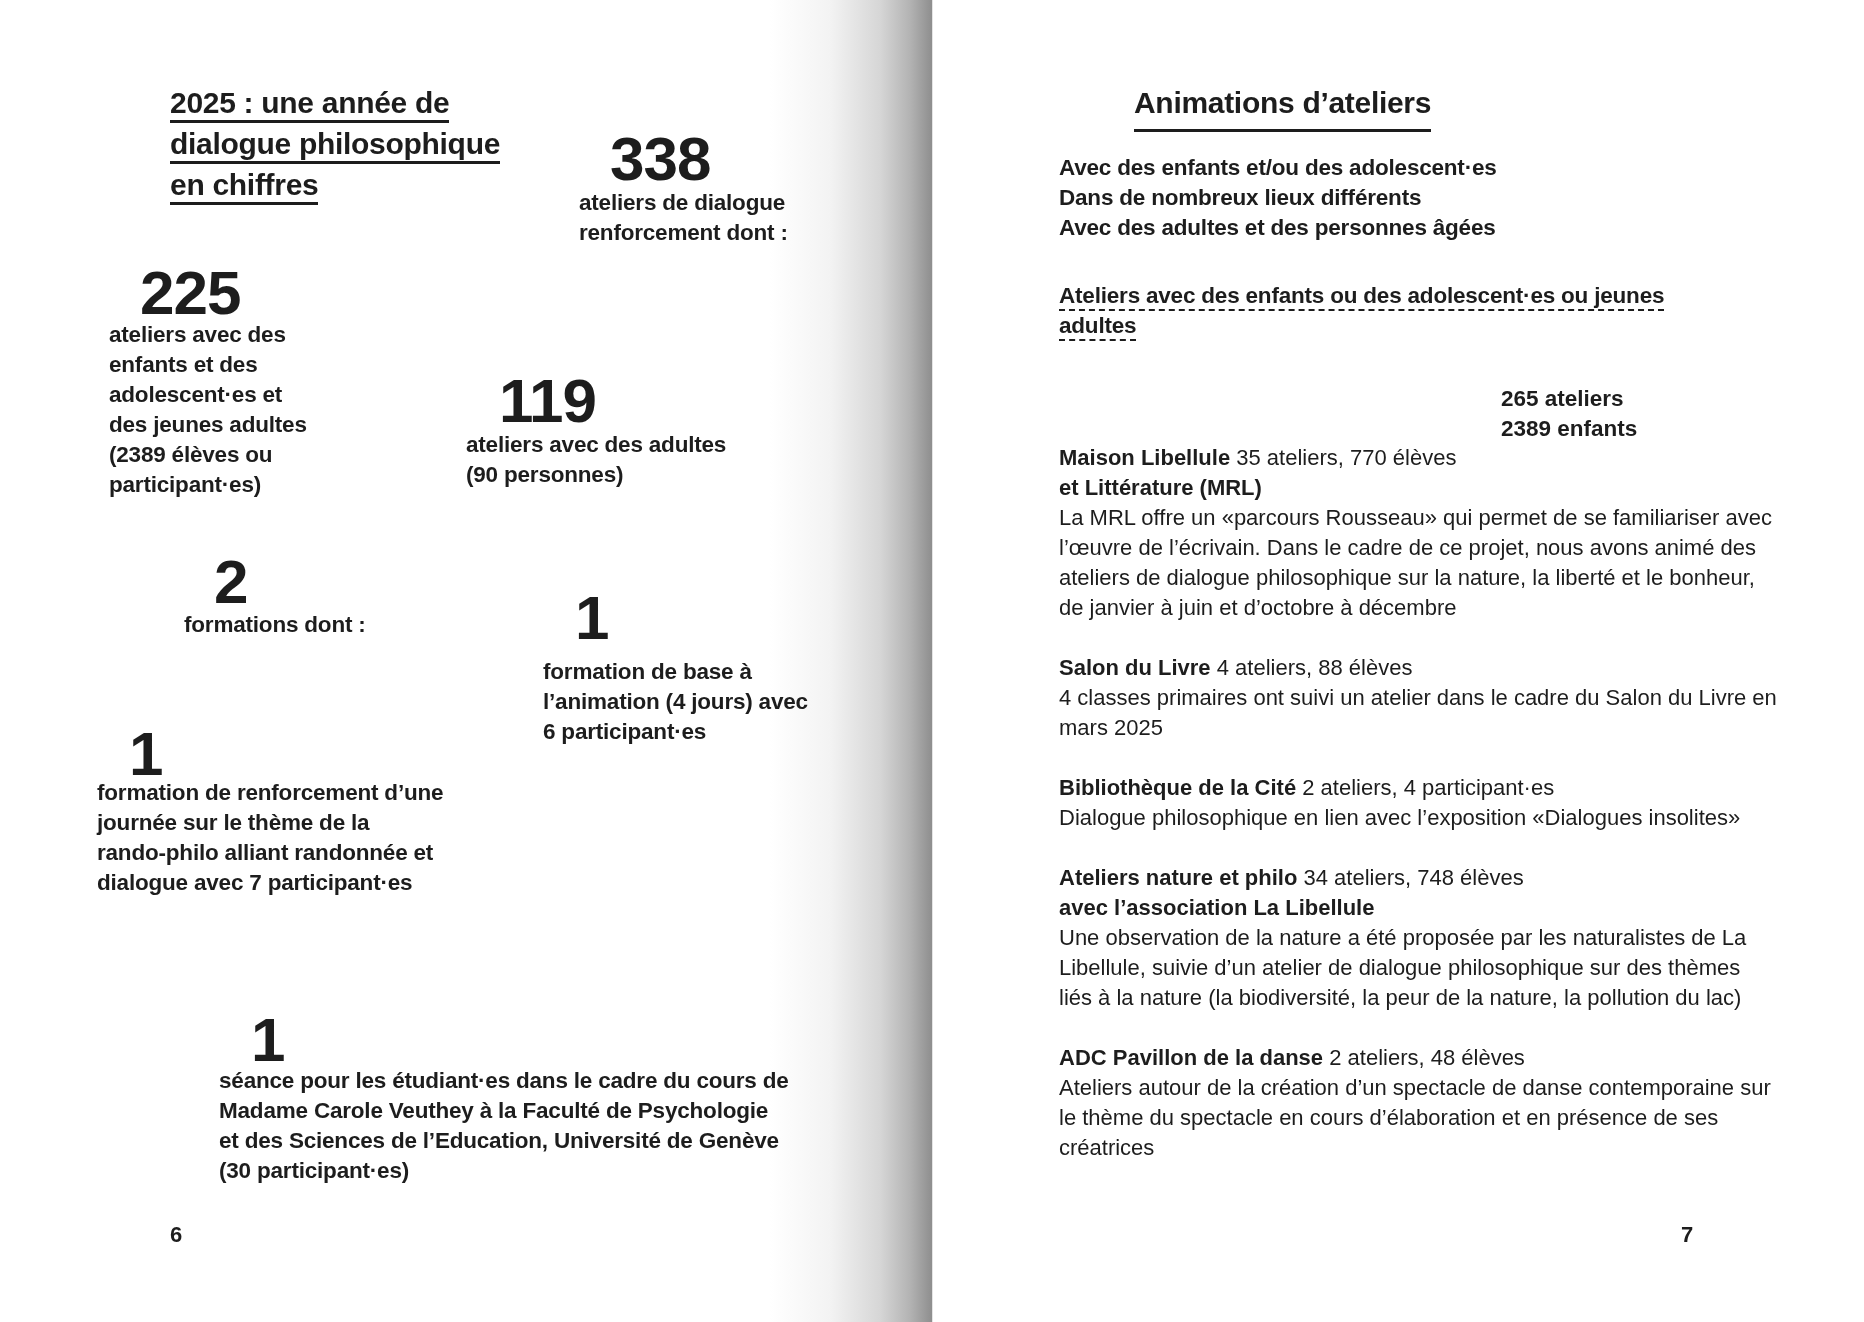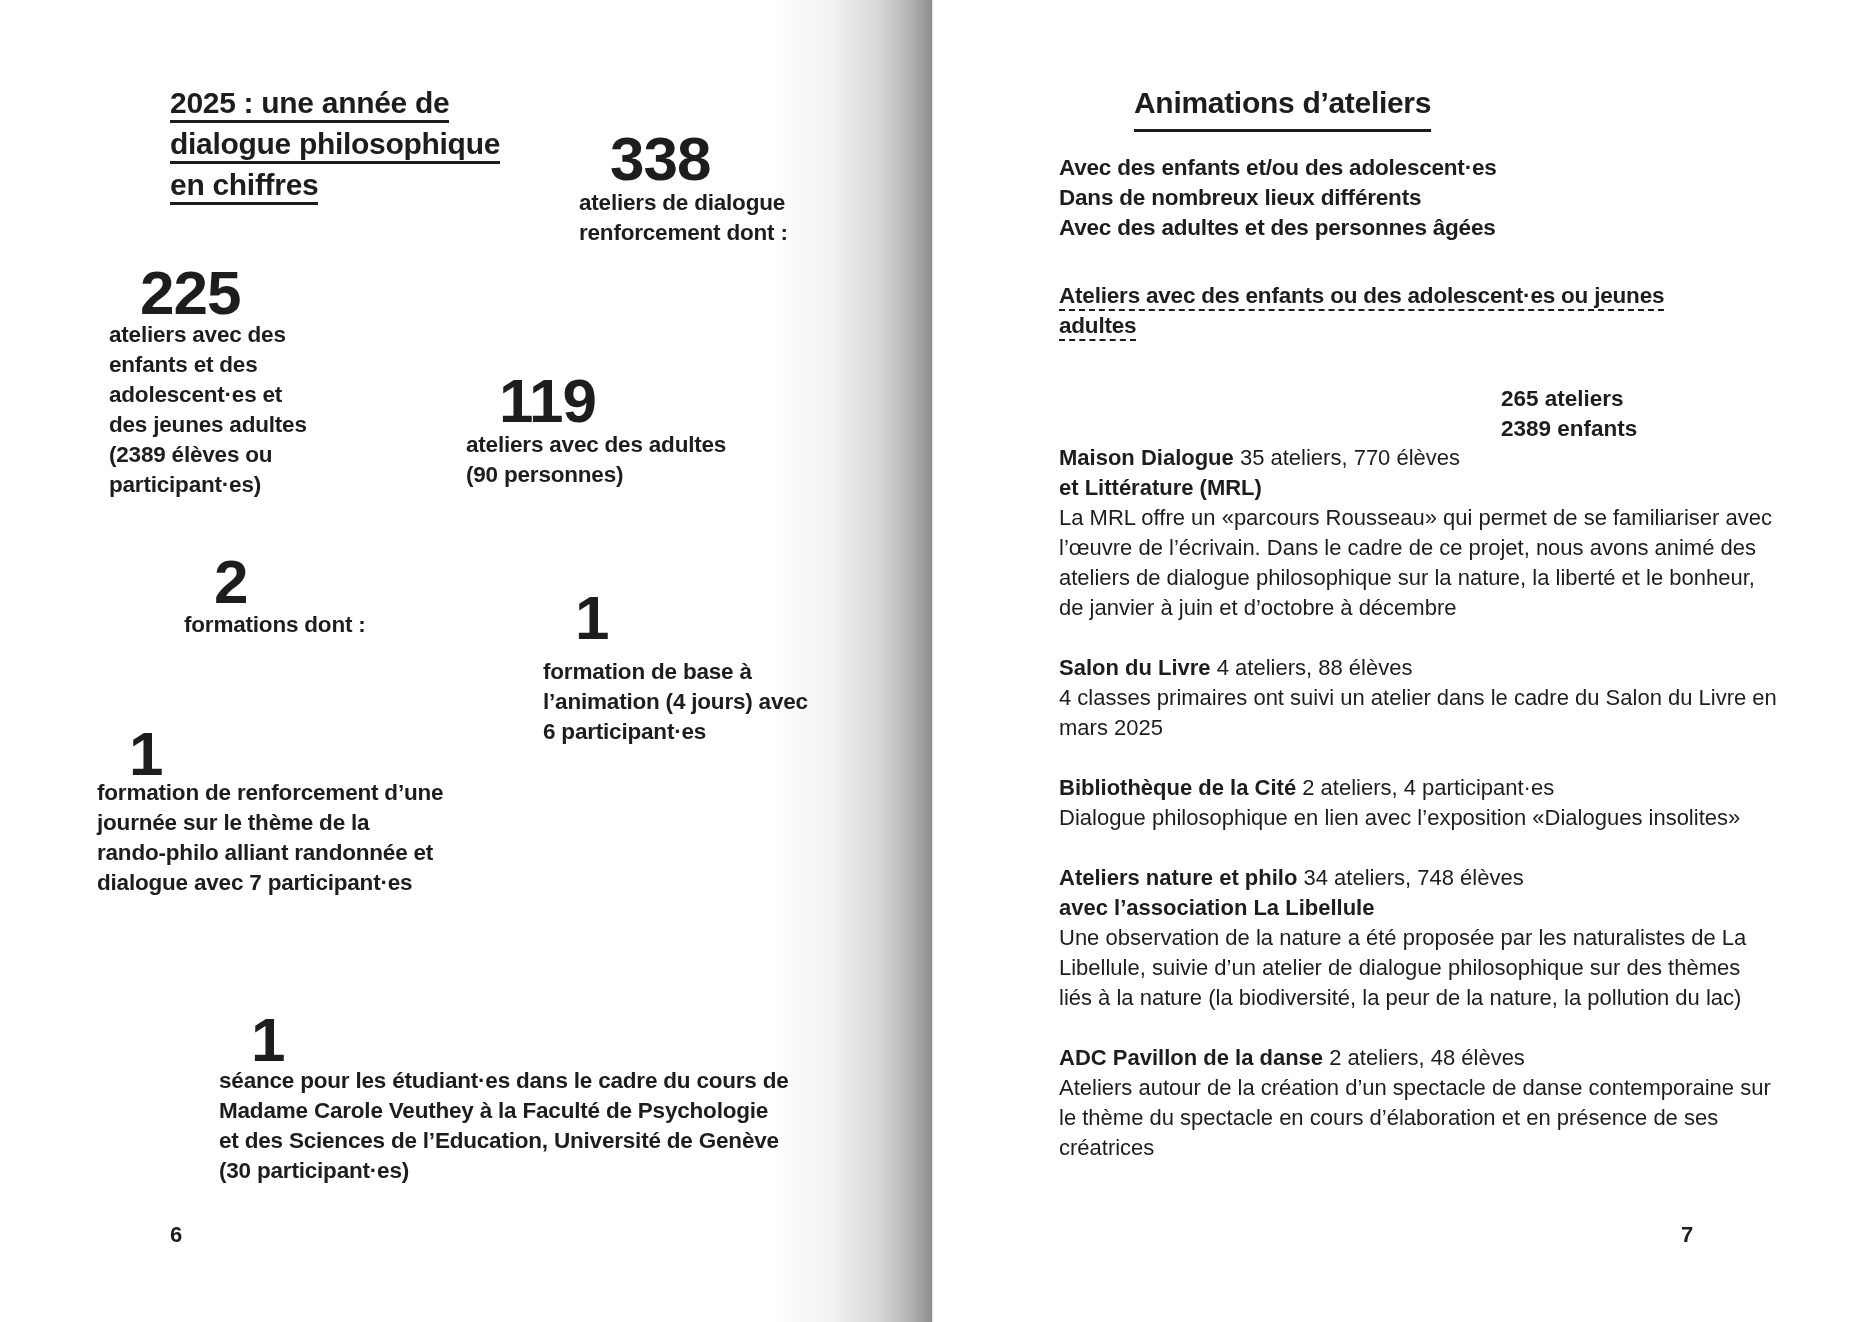--- a/index.html
+++ b/index.html
@@ -98,21 +98,21 @@
     <div><span>adultes</span></div>
   </div>
 
   <div class="abs totals">
     <div>265 ateliers</div>
     <div>2389 enfants</div>
   </div>
 
   <div class="abs sections">
     <div class="section">
-      <span class="head-name">Maison Dialogue</span>
+      <span class="head-name">Maison Libellule</span>
       <span>35 ateliers, 770 élèves</span>
       <span class="sub">et Littérature (MRL)</span>
       <span class="desc">La MRL offre un «parcours Rousseau» qui permet de se familiariser avec l’œuvre de l’écrivain. Dans le cadre de ce projet, nous avons animé des ateliers de dialogue philosophique sur la nature, la liberté et le bonheur, de janvier à juin et d’octobre à décembre</span>
     </div>
     <div class="section">
       <span class="head-name">Salon du Livre</span>
       <span>4 ateliers, 88 élèves</span>
       <span class="desc">4 classes primaires ont suivi un atelier dans le cadre du Salon du Livre en mars 2025</span>
     </div>
     <div class="section">

